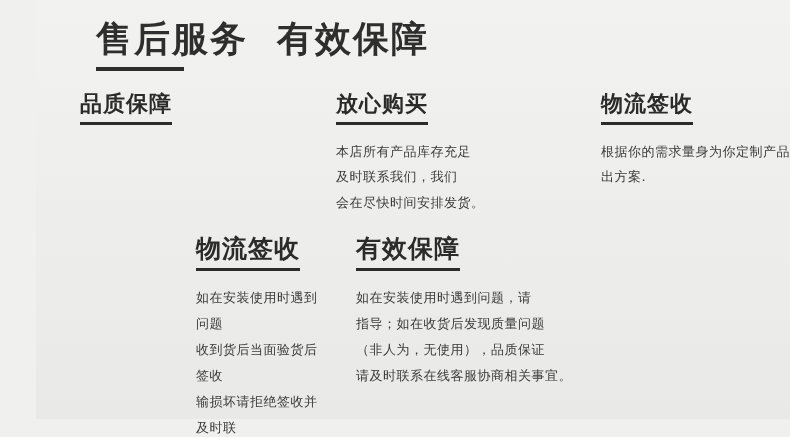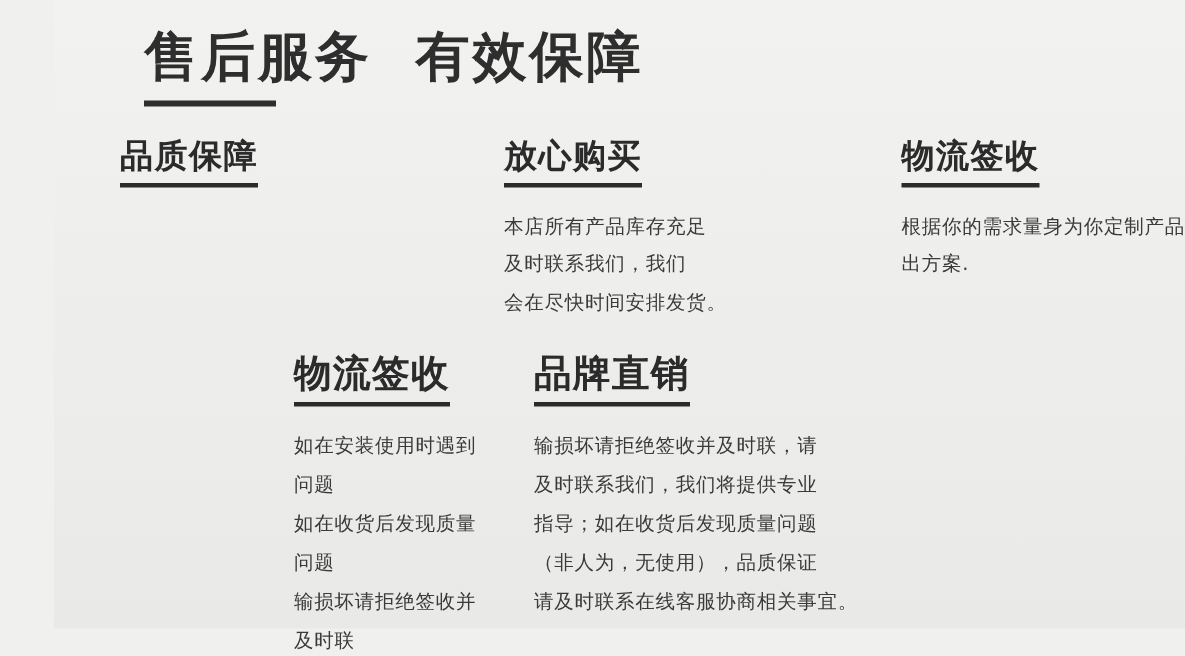--- a/index.html
+++ b/index.html
@@ -143,31 +143,30 @@
     </div>
 
   </div>
 
   <div class="row-bottom">
 
     <div class="col col-4">
       <div class="blk-title-lg">物流签收</div>
       <div class="blk-body-2">
         <div>如在安装使用时遇到问题</div>
-        <div>如在收货后发现质量问题</div>
+        <div>收到货后当面验货后签收</div>
         <div>输损坏请拒绝签收并及时联</div>
 
       </div>
     </div>
 
     <div class="col col-5">
-      <div class="blk-title-lg">品牌直销</div>
+      <div class="blk-title-lg">有效保障</div>
       <div class="blk-body-3">
-        <div>输损坏请拒绝签收并及时联，请</div>
-        <div>及时联系我们，我们将提供专业</div>
+        <div>如在安装使用时遇到问题，请</div>
         <div>指导；如在收货后发现质量问题</div>
         <div>（非人为，无使用），品质保证</div>
         <div>请及时联系在线客服协商相关事宜。</div>
       </div>
     </div>
 
   </div>
 
 </div>
 

